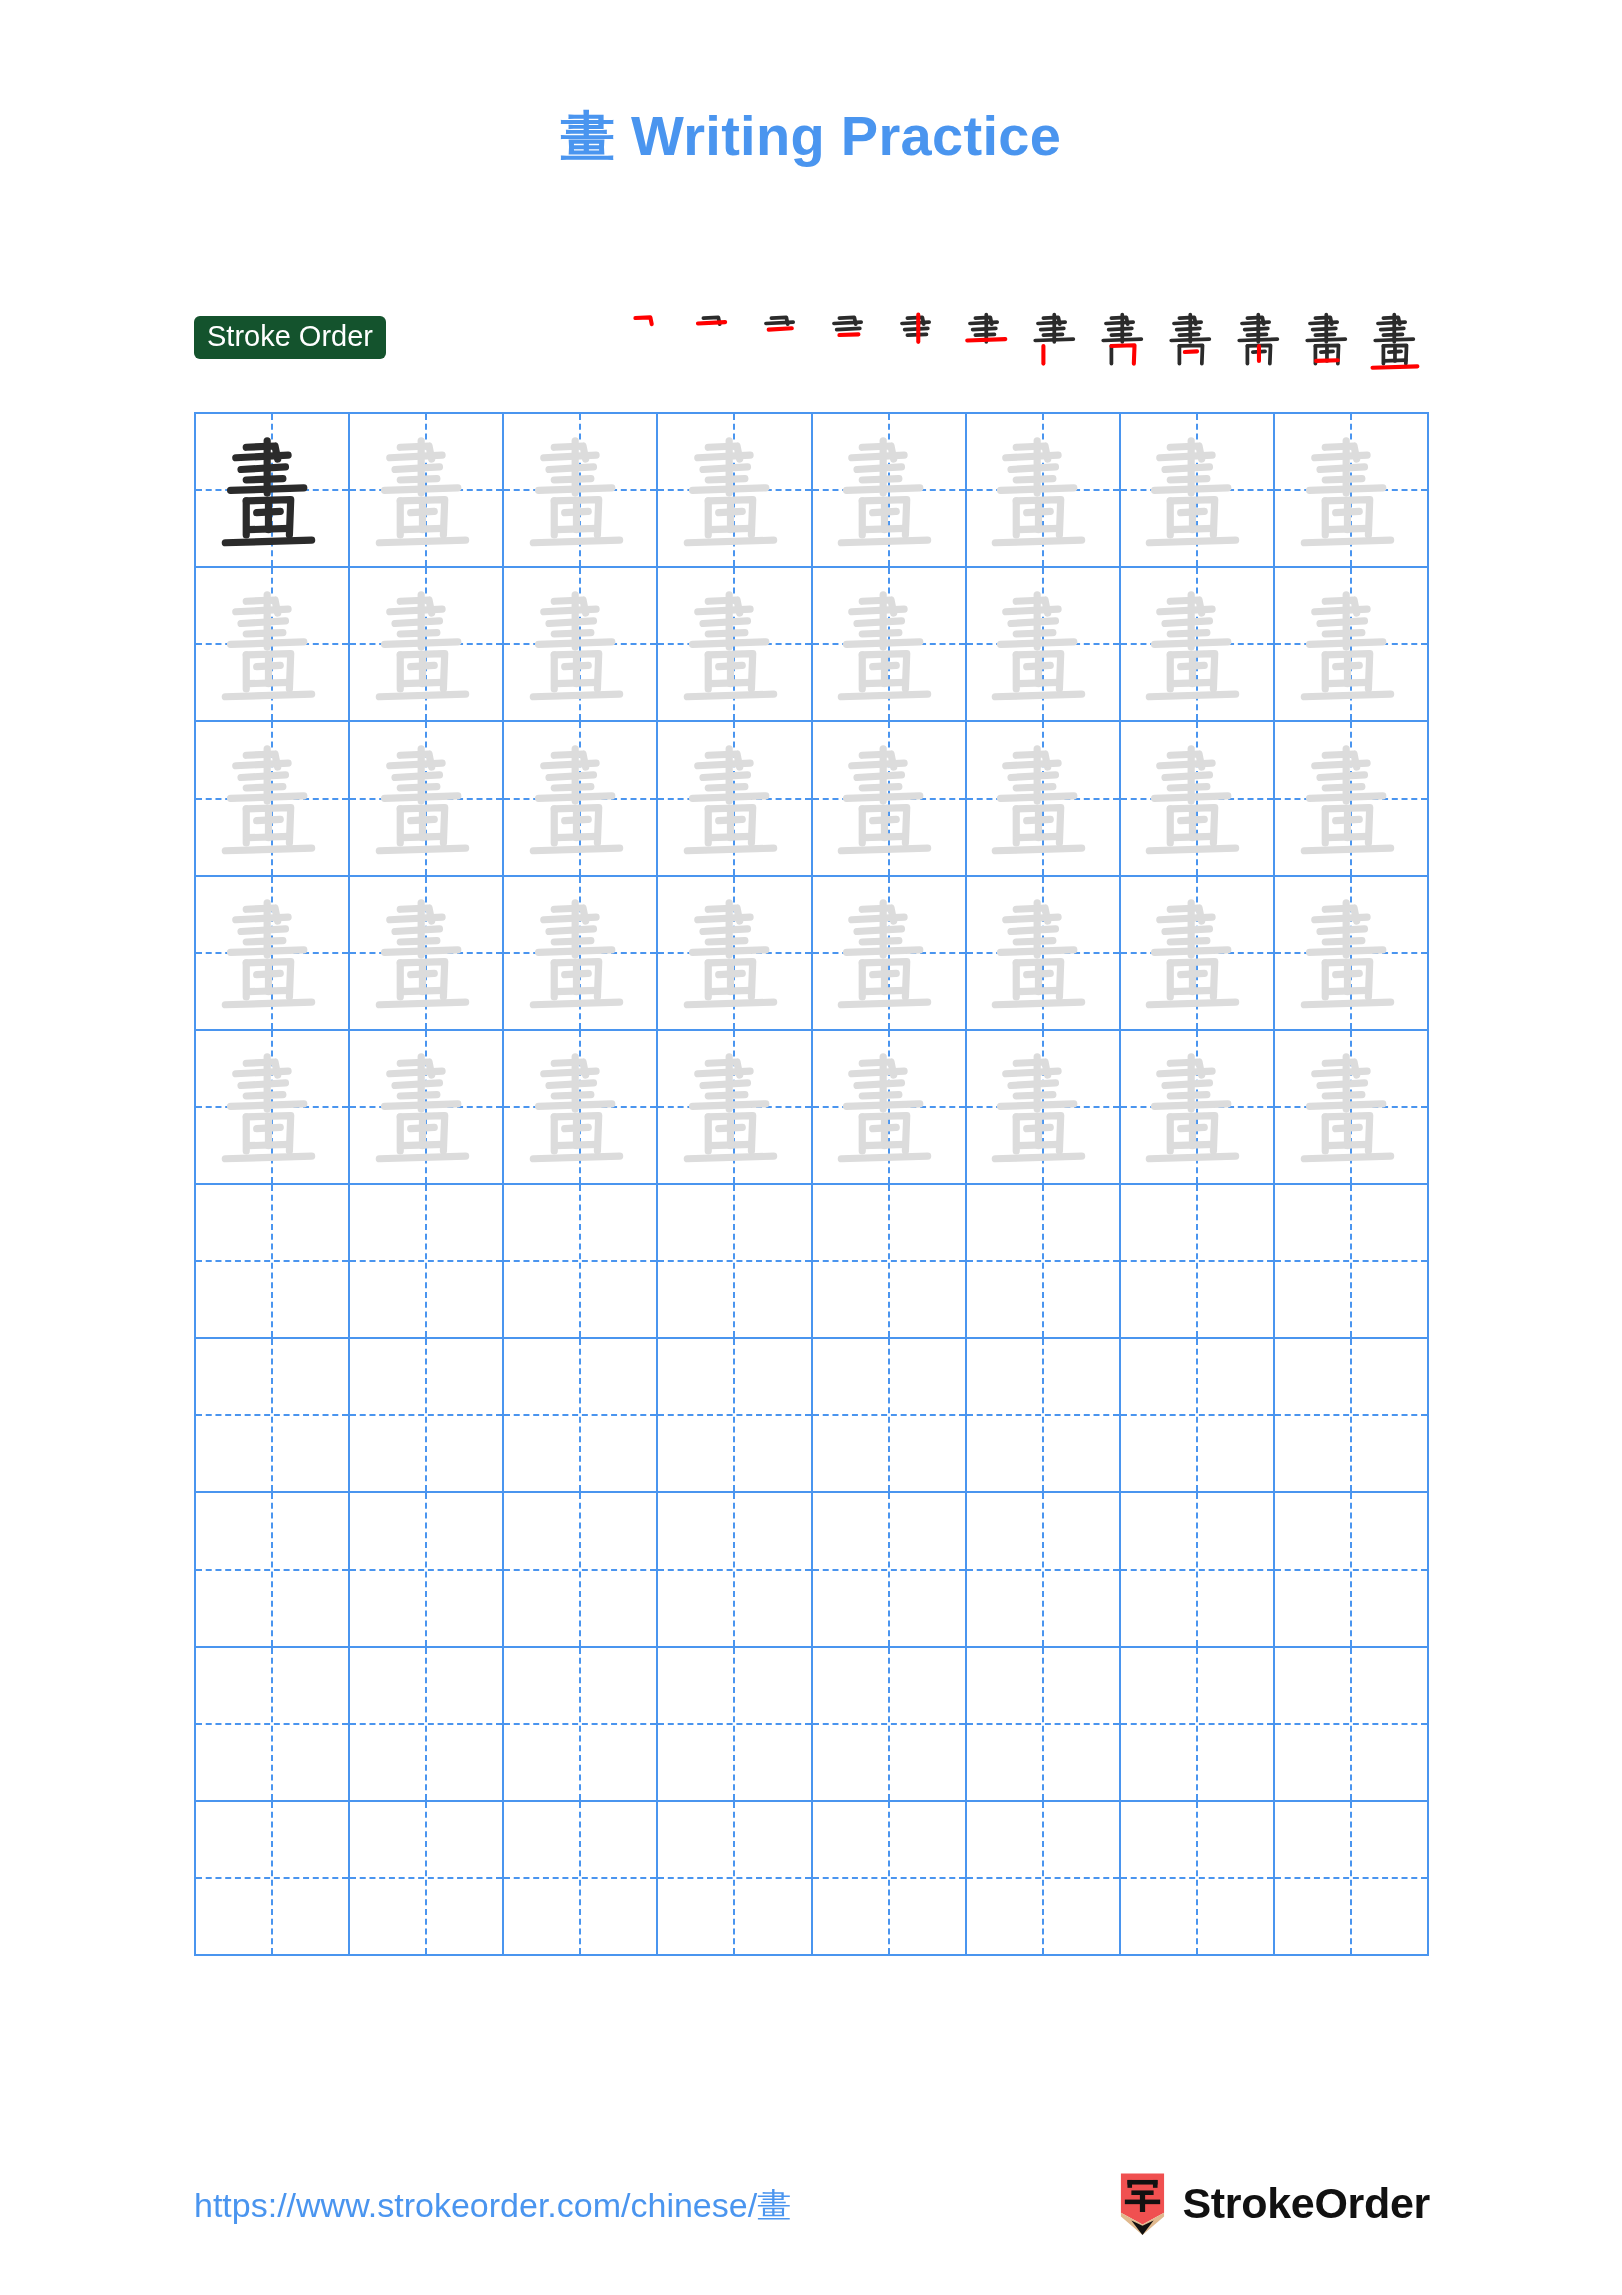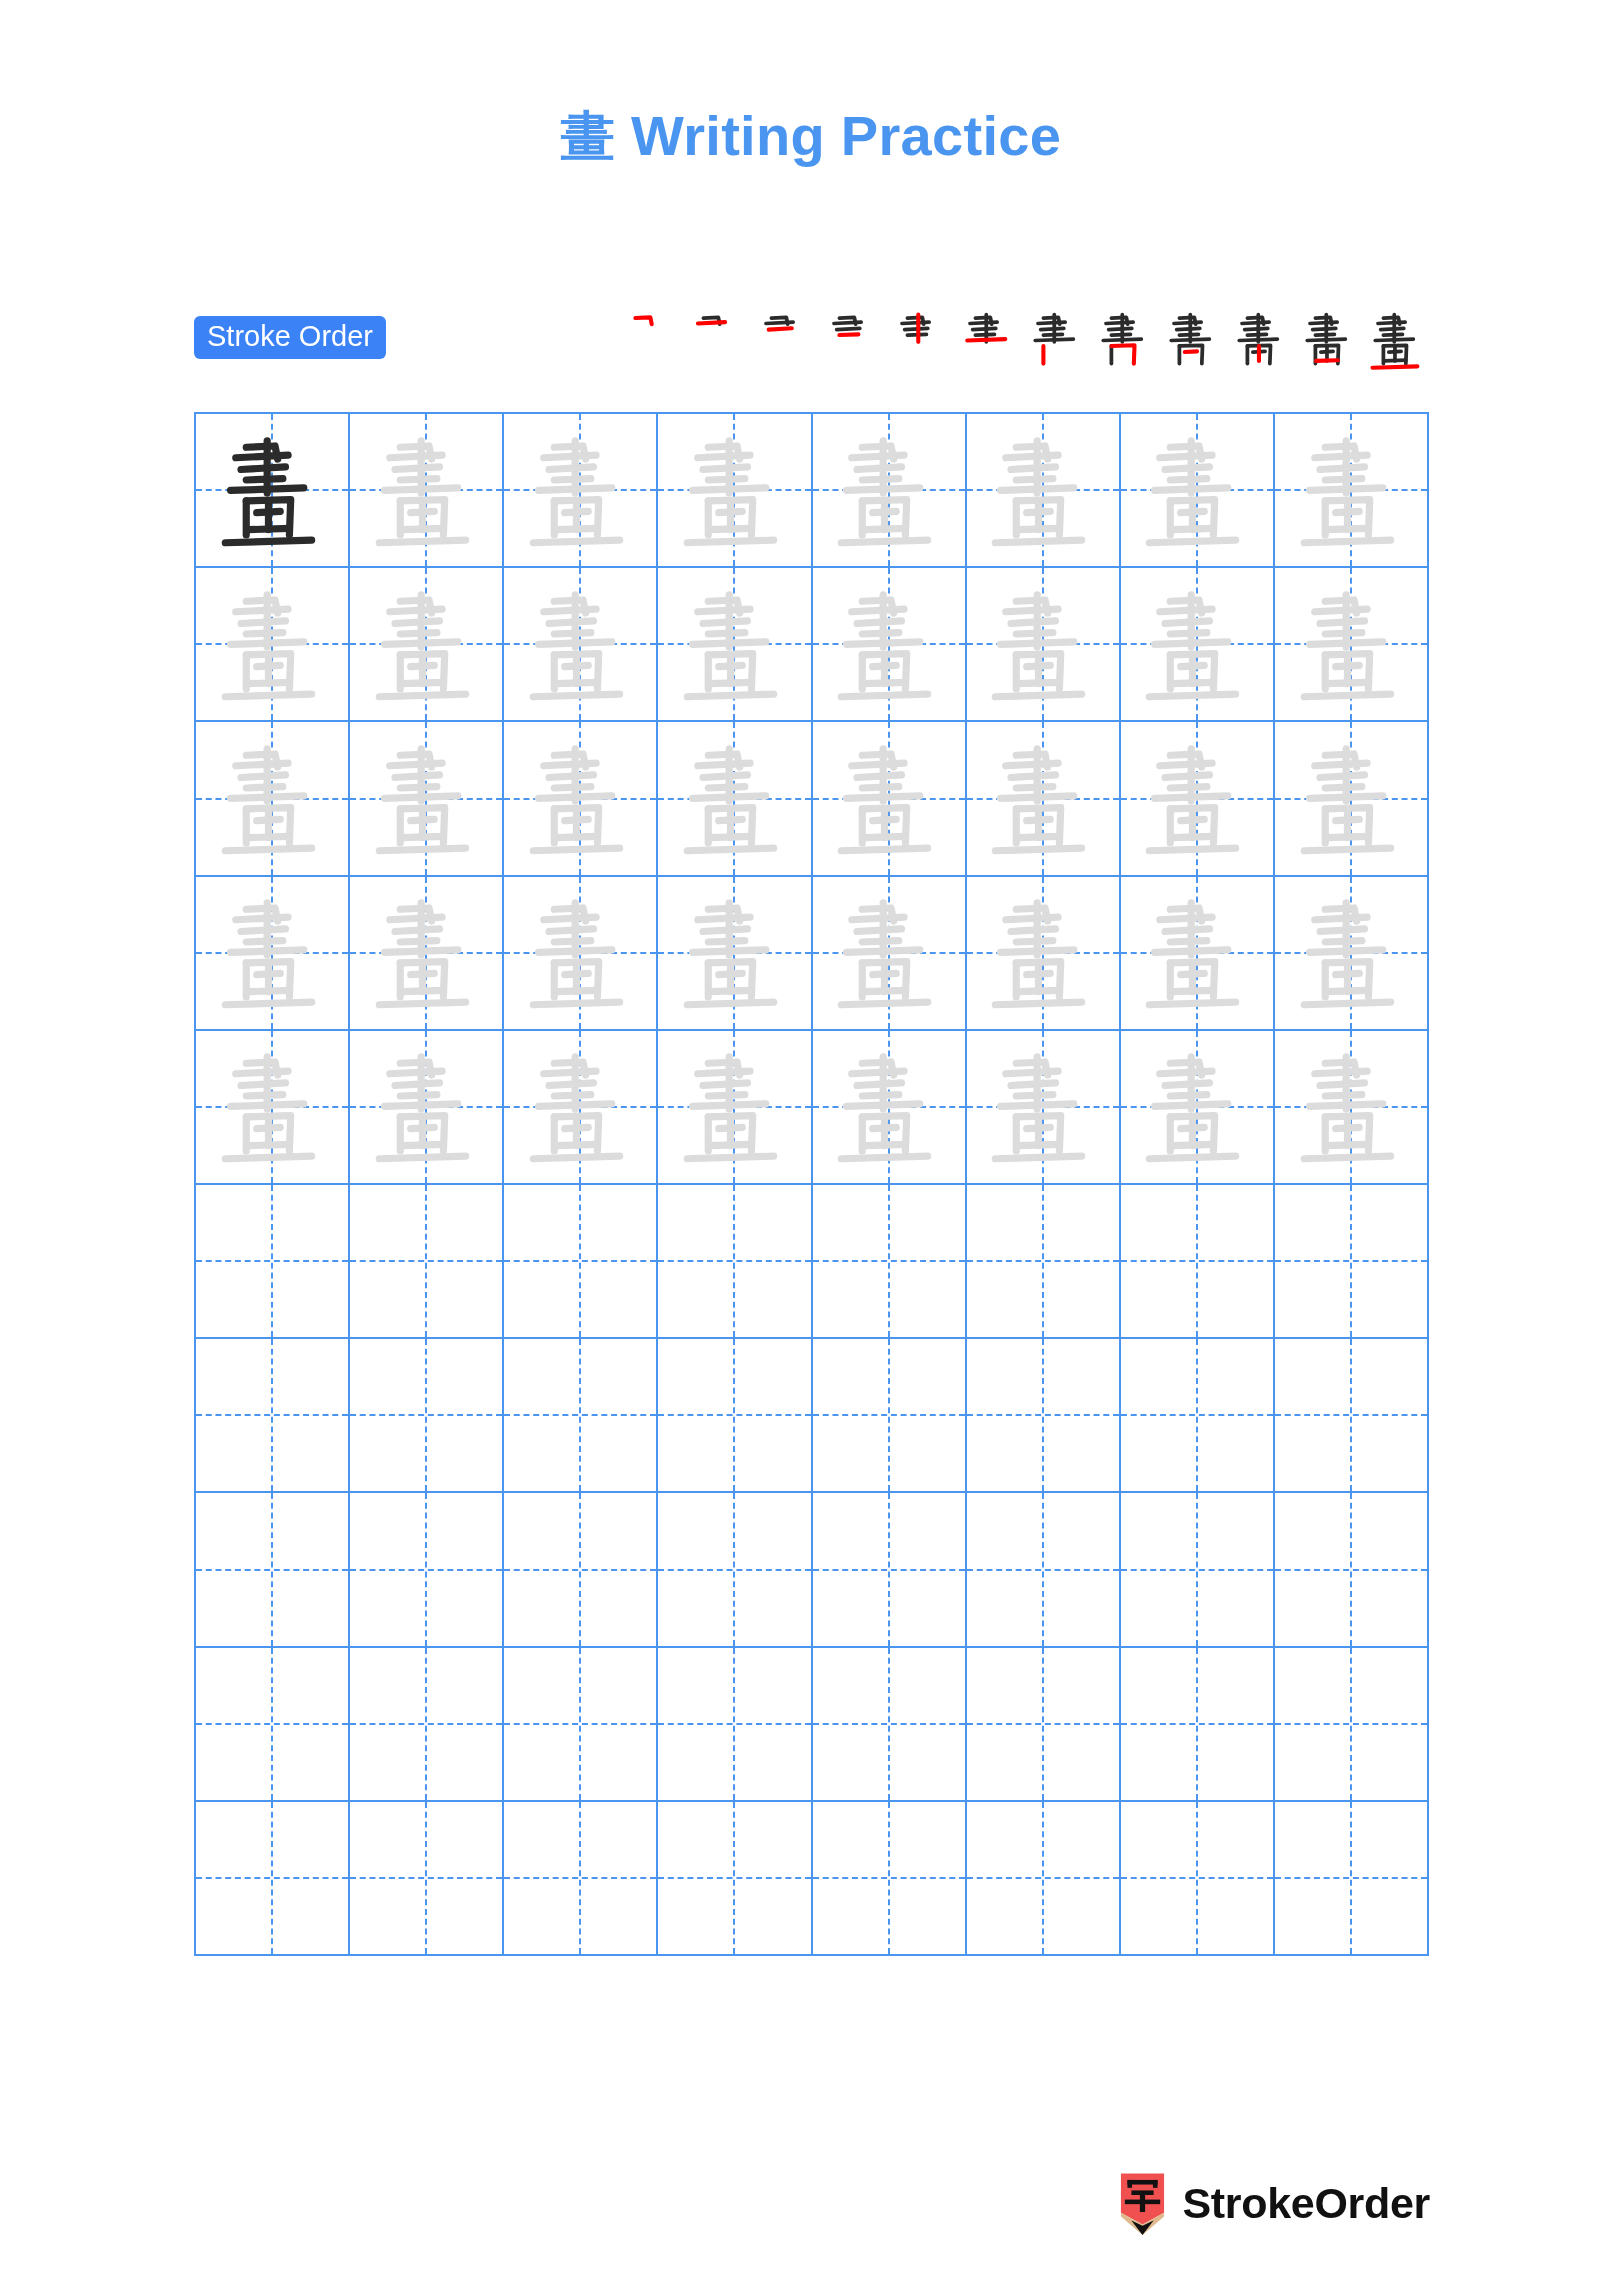--- a/index.html
+++ b/index.html
@@ -37,21 +37,21 @@
   .stroke-row {
     position: absolute;
     top: 298px;
     left: 194px;
     width: 1237px;
     height: 79px;
     display: flex;
     align-items: center;
   }
   .so-badge {
-    background: #3b82f6;
+    background: #14532d;
     color: #ffffff;
     font-size: 29px;
     font-weight: 400;
     border-radius: 5.9px;
     padding: 5.9px 13px 8.5px 13px;
     line-height: 1;
     white-space: nowrap;
     flex: 0 0 auto;
   }
   .so-steps {
@@ -1092,20 +1092,23 @@
       <div class="cell"></div>
       <div class="cell"></div>
       <div class="cell"></div>
       <div class="cell"></div>
       <div class="cell"></div>
       <div class="cell"></div>
     </div>
   </div>
 
 <div class="footer">
+  <div class="footer-url">
+    <span>https://www.strokeorder.com/chinese/</span><span class="han">畫</span>
+  </div>
   <div class="brand">
     <div class="brand-mark">
       <svg viewBox="0 0 78 96" width="51" height="63">
         <path d="M6 2 L72 2 L72 62 L39 80 L6 62 Z" fill="#f05050"></path>
         <path d="M6 62 L39 80 L72 62 L72 68 L39 96 L6 68 Z" fill="#e0b98e"></path>
         <path d="M22 74 L39 96 L56 74 L39 82 Z" fill="#111111"></path>
         <g fill="#111111">
           <rect x="16" y="12" width="46" height="7"></rect>
           <rect x="16" y="12" width="7" height="12"></rect>
           <rect x="55" y="12" width="7" height="12"></rect>

